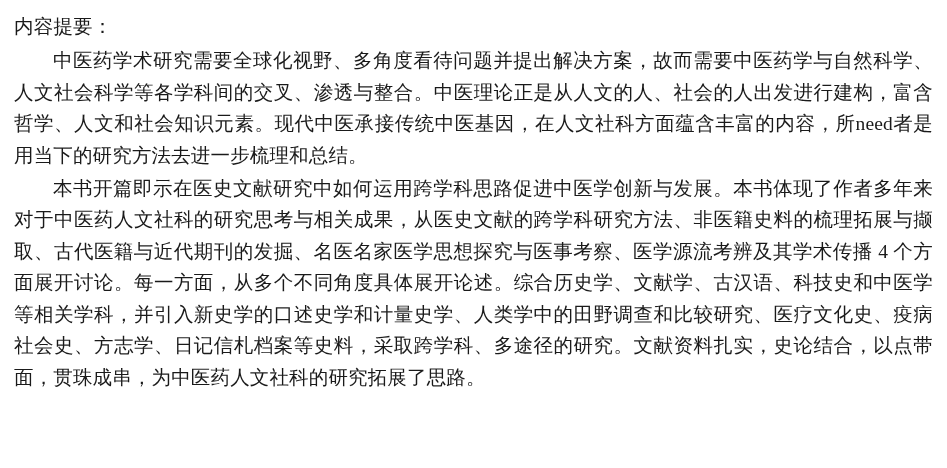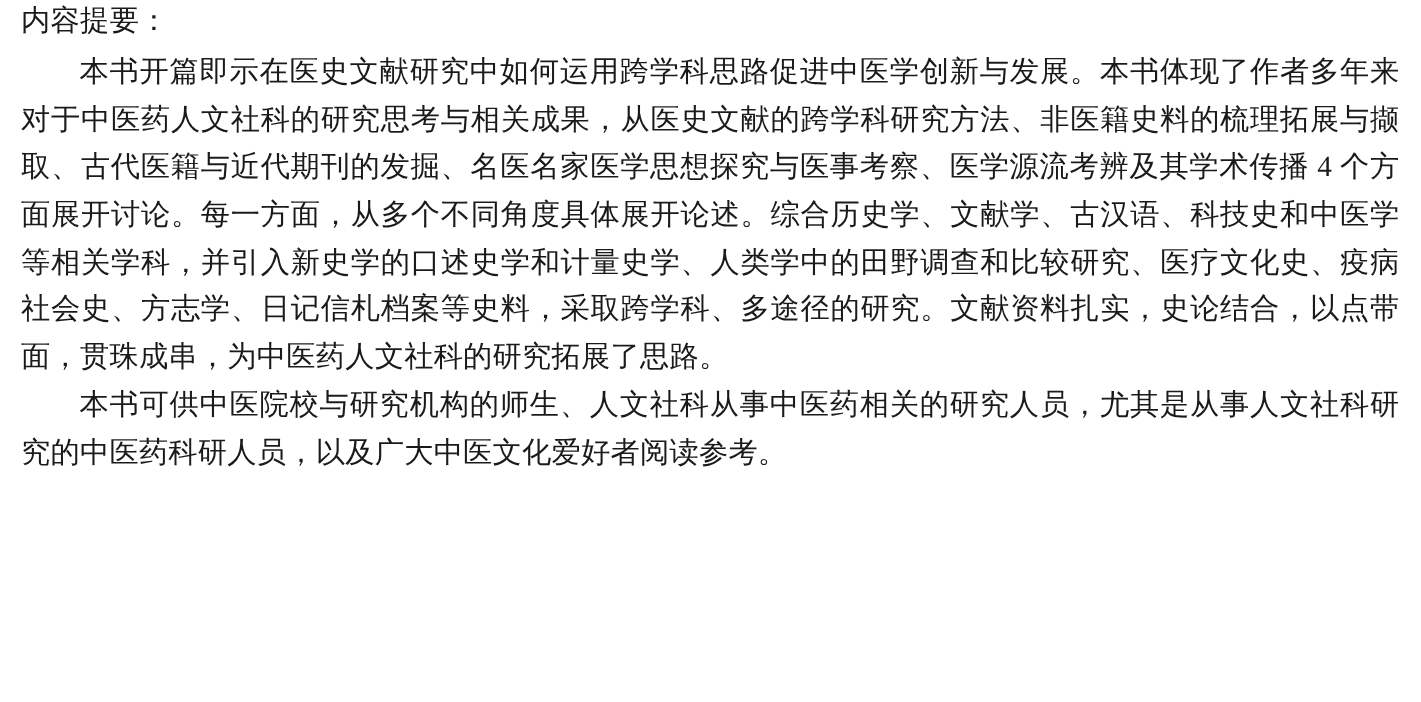--- a/index.html
+++ b/index.html
@@ -12,21 +12,21 @@
     background: #ffffff;
     font-family: "Liberation Serif", "DejaVu Serif", serif;
     color: #1a1a1a;
     overflow: hidden;
   }
   .page {
     position: relative;
     width: 947px;
     height: 468px;
     box-sizing: border-box;
-    padding: 0 14px 0 14px;
+    padding: 12px 14px 0 14px;
   }
   .doc-title {
     font-size: 19.5px;
     line-height: 1.55;
     letter-spacing: 0.2px;
     margin: 0 0 3px 0;
     text-align: left;
   }
   .para {
     font-size: 19.5px;
@@ -39,15 +39,15 @@
   }
   .para + .para {
     margin-top: 1px;
   }
 </style>
 </head>
 <body>
 
 <div class="page">
   <p class="doc-title">内容提要：</p>
+  <p class="para">中医药学术研究需要全球化视野、多角度看待问题并提出解决方案，故而需要中医药学与自然科学、人文社会科学等各学科间的交叉、渗透与整合。中医理论正是从人文的人、社会的人出发进行建构，富含哲学、人文和社会知识元素。现代中医承接传统中医基因，在人文社科方面蕴含丰富的内容，所need者是用当下的研究方法去进一步梳理和总结。</p>
   <p class="para">本书开篇即示在医史文献研究中如何运用跨学科思路促进中医学创新与发展。本书体现了作者多年来对于中医药人文社科的研究思考与相关成果，从医史文献的跨学科研究方法、非医籍史料的梳理拓展与撷取、古代医籍与近代期刊的发掘、名医名家医学思想探究与医事考察、医学源流考辨及其学术传播 4 个方面展开讨论。每一方面，从多个不同角度具体展开论述。综合历史学、文献学、古汉语、科技史和中医学等相关学科，并引入新史学的口述史学和计量史学、人类学中的田野调查和比较研究、医疗文化史、疫病社会史、方志学、日记信札档案等史料，采取跨学科、多途径的研究。文献资料扎实，史论结合，以点带面，贯珠成串，为中医药人文社科的研究拓展了思路。</p>
-  <p class="para">本书可供中医院校与研究机构的师生、人文社科从事中医药相关的研究人员，尤其是从事人文社科研究的中医药科研人员，以及广大中医文化爱好者阅读参考。</p>
 </div>
 
 </body></html>

